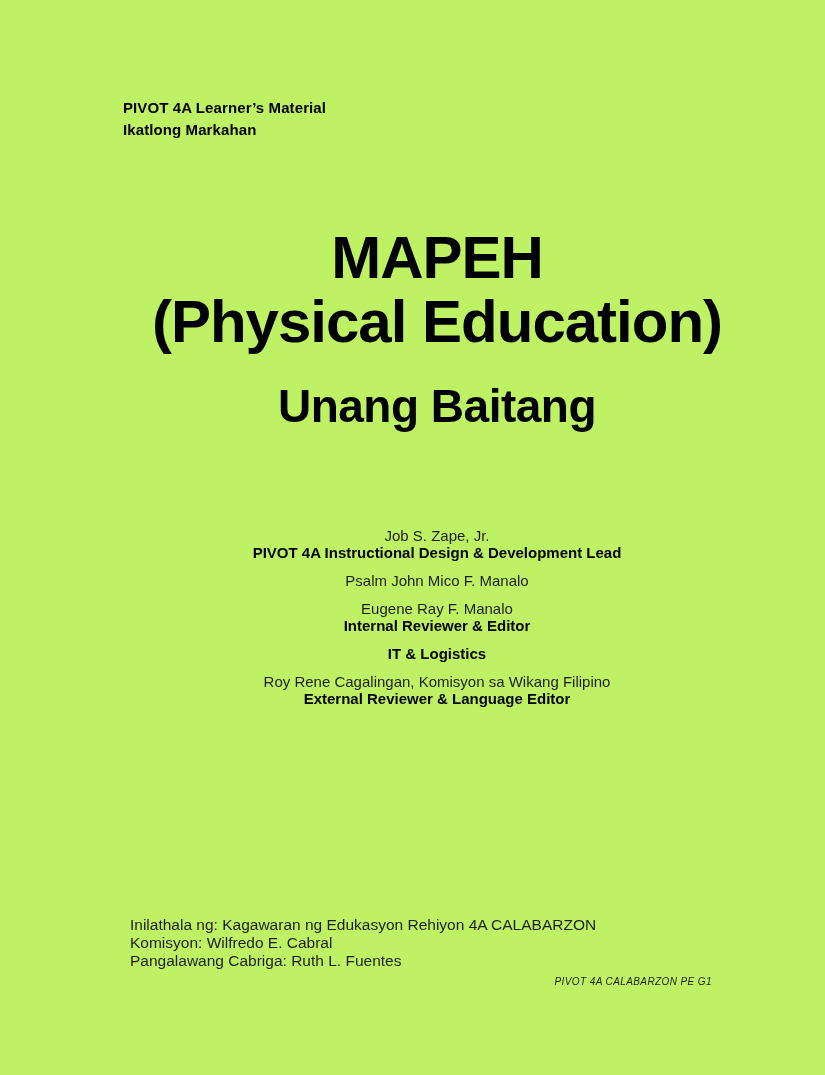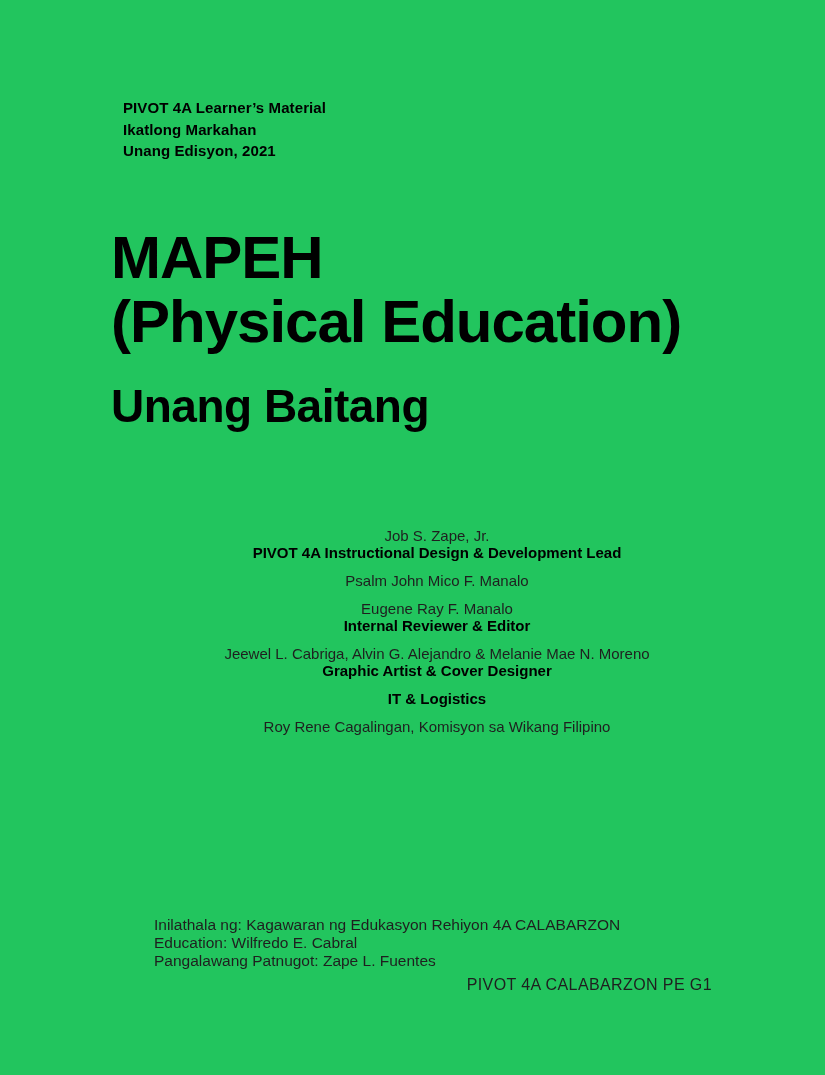--- a/index.html
+++ b/index.html
@@ -4,21 +4,21 @@
 <style>
   html, body {
     margin: 0;
     padding: 0;
     background: #ffffff;
   }
   .page {
     position: relative;
     width: 825px;
     height: 1075px;
-    background: #22c55e;
+    background: #bef264;
     font-family: "Liberation Sans", sans-serif;
     color: #000000;
     overflow: hidden;
   }
   
   .header-block {
     position: absolute;
     top: 97px;
     left: 123px;
     font-size: 15px;
@@ -26,21 +26,21 @@
     line-height: 21.5px;
     color: #000000;
     letter-spacing: 0.1px;
   }
   
   .title-block {
     position: absolute;
     top: 226px;
     left: 111px;
     width: 652px;
-    text-align: left;
+    text-align: center;
   }
   .title-line {
     font-size: 60px;
     font-weight: 700;
     line-height: 64px;
     letter-spacing: -1px;
     white-space: nowrap;
   }
   .grade-title {
     font-size: 46px;
@@ -77,43 +77,42 @@
   }
   
   .publisher-block {
     position: absolute;
     top: 916px;
     left: 130px;
     font-size: 15.5px;
     font-weight: 400;
     line-height: 18px;
     color: #1f1f1f;
-    margin-left: 24px;
   }
   
   .footer-line {
     position: absolute;
     top: 976px;
     right: 113px;
-    font-size: 16px;
+    font-size: 10px;
+    font-style: italic;
     font-weight: 400;
     letter-spacing: 0.4px;
     color: #1f1f1f;
     white-space: nowrap;
   }
 </style>
 </head>
 <body>
 
 <div class="page">
 
   <div class="header-block">
     <div>PIVOT 4A Learner’s Material</div>
     <div>Ikatlong Markahan</div>
-    <div>Unang Edisyon, 2021</div>
   </div>
 
   <div class="title-block">
     <div class="title-line">MAPEH</div>
     <div class="title-line">(Physical Education)</div>
     <div class="grade-title">Unang Baitang</div>
   </div>
 
   <div class="credits-block">
     <div class="credit-group">
@@ -121,32 +120,29 @@
       <div class="credit-role">PIVOT 4A Instructional Design &amp; Development Lead</div>
     </div>
     <div class="credit-group">
       <div class="credit-names">Psalm John Mico F. Manalo</div>
     </div>
     <div class="credit-group">
       <div class="credit-names">Eugene Ray F. Manalo</div>
       <div class="credit-role">Internal Reviewer &amp; Editor</div>
     </div>
     <div class="credit-group">
-      <div class="credit-names">Jeewel L. Cabriga, Alvin G. Alejandro &amp; Melanie Mae N. Moreno</div>
-      <div class="credit-role">Graphic Artist &amp; Cover Designer</div>
-    </div>
-    <div class="credit-group">
       <div class="credit-role">IT &amp; Logistics</div>
     </div>
     <div class="credit-group">
       <div class="credit-names">Roy Rene Cagalingan, Komisyon sa Wikang Filipino</div>
+      <div class="credit-role">External Reviewer &amp; Language Editor</div>
     </div>
   </div>
 
   <div class="publisher-block">
     <div>Inilathala ng: Kagawaran ng Edukasyon Rehiyon 4A CALABARZON</div>
-    <div>Education: Wilfredo E. Cabral</div>
-    <div>Pangalawang Patnugot: Zape L. Fuentes</div>
+    <div>Komisyon: Wilfredo E. Cabral</div>
+    <div>Pangalawang Cabriga: Ruth L. Fuentes</div>
   </div>
 
   <div class="footer-line">PIVOT 4A CALABARZON PE G1</div>
 
 </div>
 
 </body></html>

